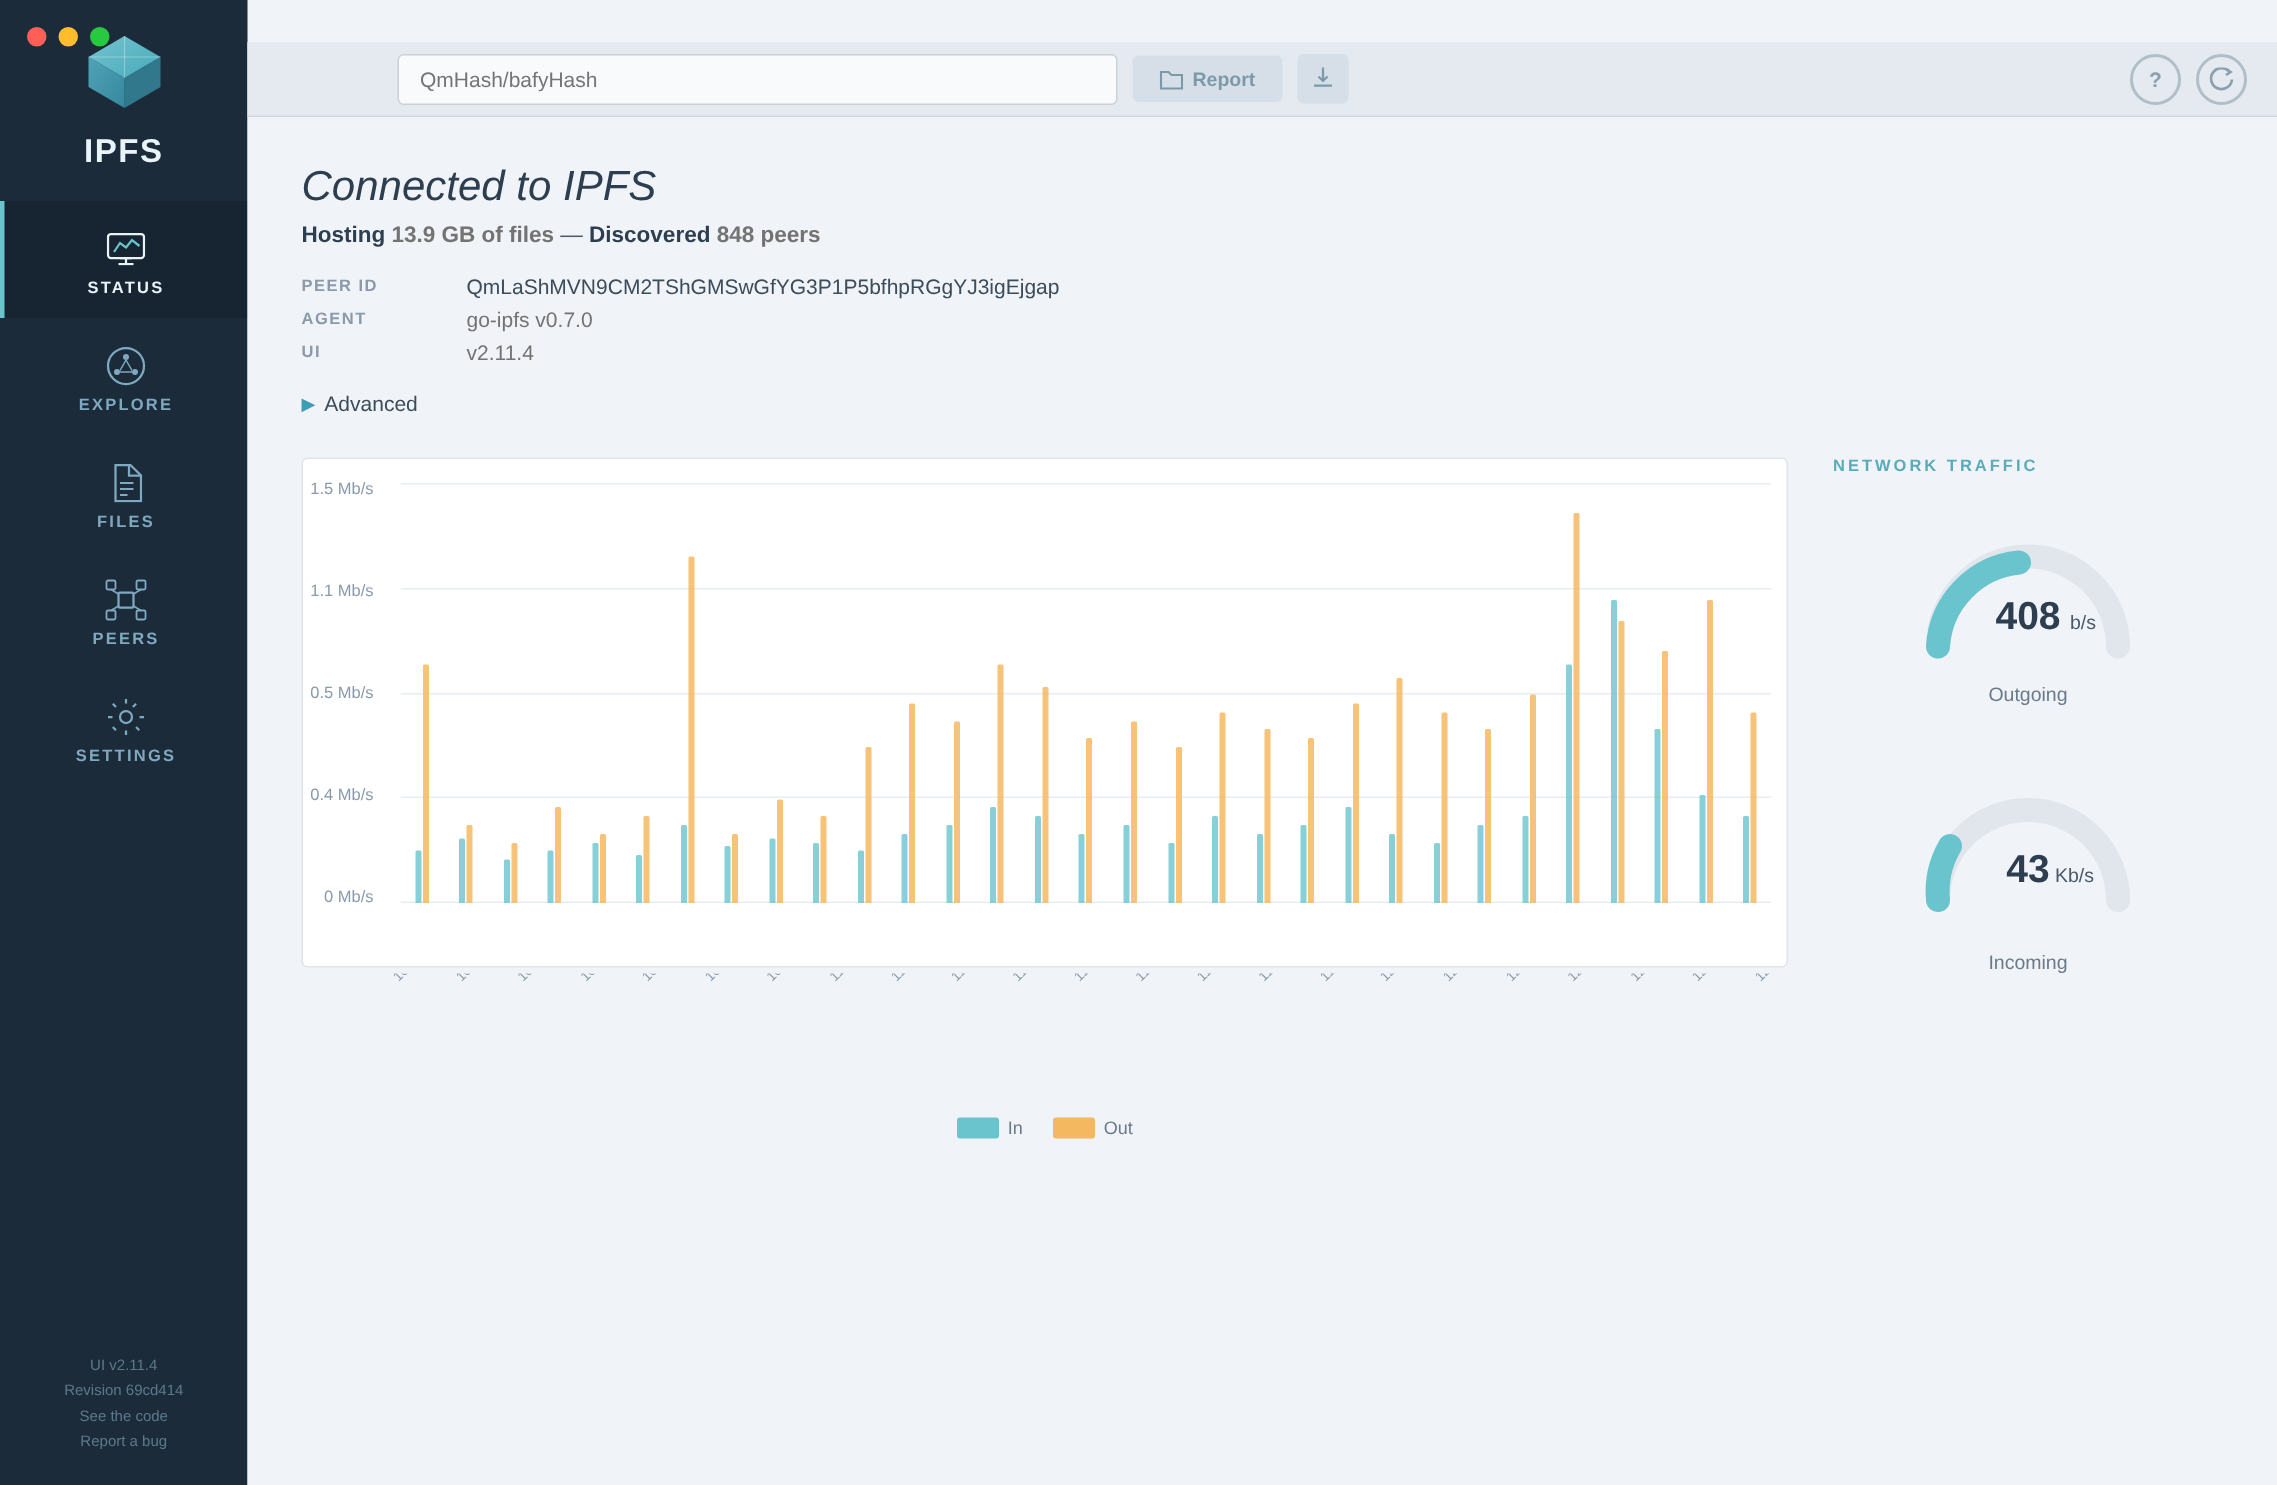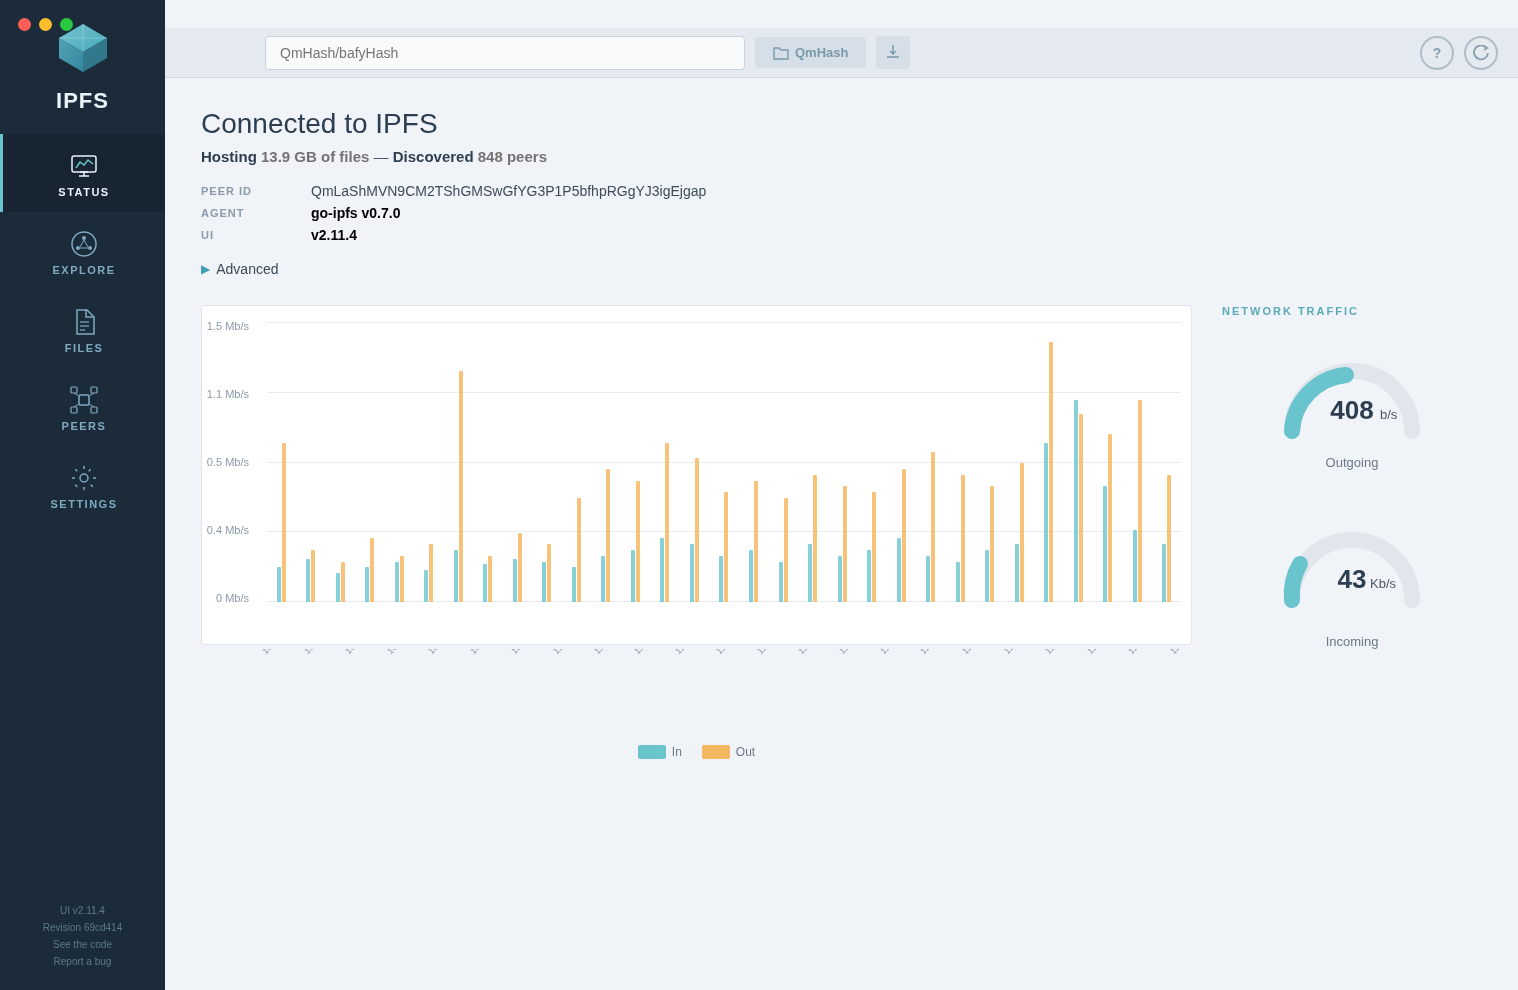--- a/index.html
+++ b/index.html
@@ -156,20 +156,21 @@
 
     
     .status-section {
       margin-bottom: 28px;
     }
     .status-title {
       font-size: 28px;
       font-weight: 300;
       color: #2c3e50;
       margin-bottom: 8px;
+      font-style: italic;
     }
     .status-subtitle {
       font-size: 15px;
       color: #4a5a6a;
       margin-bottom: 18px;
     }
     .status-subtitle .highlight { color: #737373; font-weight: 600; }
     .status-subtitle .label { font-weight: 700; color: #2c3e50; }
     .status-info-grid {
       display: grid;
@@ -182,21 +183,21 @@
       font-weight: 600;
       letter-spacing: 1px;
       color: #8a9aaa;
       text-transform: uppercase;
       padding-top: 2px;
     }
     .info-value {
       font-size: 14px;
       color: #3c4c5a;
     }
-    .info-value.link { color: #000000; font-weight: bold; }
+    .info-value.link { color: #737373; }
     .advanced-toggle {
       display: flex;
       align-items: center;
       gap: 6px;
       cursor: pointer;
       color: #3c4c5a;
       font-size: 14px;
       font-weight: 500;
       margin-top: 6px;
       user-select: none;
@@ -491,21 +492,21 @@
 
     <div class="main">
 
       <div class="app-titlebar">
         <div class="header-left">
           <input type="text" class="search-input" placeholder="QmHash/bafyHash" style="">
           <button class="btn-browse">
             <svg width="16" height="14" viewBox="0 0 16 14" fill="none">
               <path d="M1 2h5l2 2h7v9H1z" stroke="#7a9aaa" stroke-width="1.4" fill="none"></path>
             </svg>
-            <span>QmHash</span>
+            <span>Report</span>
           </button>
           <button class="btn-download">
             <svg width="14" height="14" viewBox="0 0 14 14" fill="none">
               <path d="M7 1v9M4 7l3 3 3-3" stroke="#7a9aaa" stroke-width="1.5"></path>
               <line x1="1" y1="13" x2="13" y2="13" stroke="#7a9aaa" stroke-width="1.5"></line>
             </svg>
           </button>
         </div>
         <div class="header-right">
           <button class="header-icon-btn">

